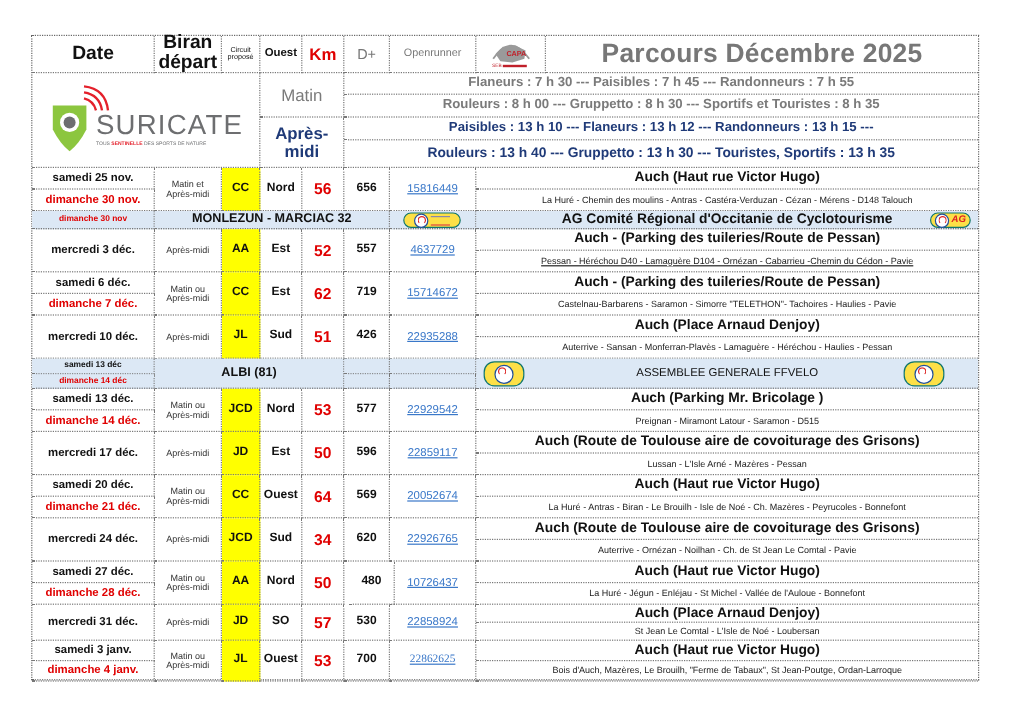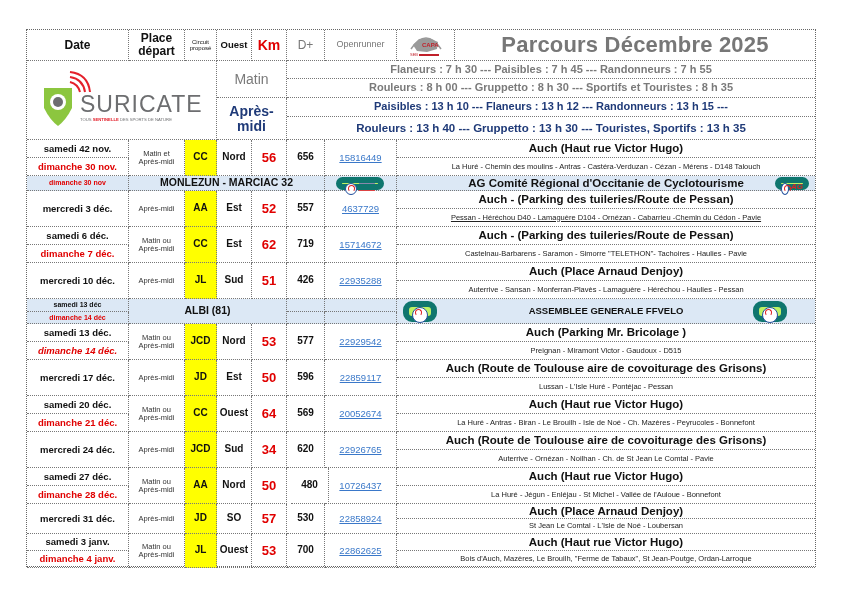--- a/index.html
+++ b/index.html
@@ -1,50 +1,50 @@
 <!DOCTYPE html>
 <html><head>
 <meta charset="utf-8">
 <style>
   html, body { margin:0; padding:0; background:#ffffff; }
   body { width:842px; height:596px; position:relative; overflow:hidden; font-family:"Liberation Sans", "DejaVu Sans", sans-serif; color:#111; }
   .page { position:absolute; left:26px; top:29px; width:790px; height:538px; border:1px dotted #666; box-sizing:border-box; }
   .c { position:absolute; box-sizing:border-box; display:flex; align-items:center; justify-content:center; text-align:center; line-height:1.05; }
   .bb { border-bottom:1px dotted #777; }
   .br { border-right:1px dotted #777; }
-  .hdr-date { font-size:12px; font-weight:bold; }
+  .hdr-date { font-size:16px; font-weight:bold; }
   .hdr-small { font-size:6px; }
   .hdr-km { color:#e00000; font-weight:bold; font-size:14px; }
   .hdr-grey { color:#777; font-size:11px; }
   .title { color:#777; font-weight:bold; font-size:22px; letter-spacing:0.2px; }
   .grey { color:#7a7a7a; }
   .navy { color:#1f3a78; font-weight:bold; }
   .date-black { font-weight:bold; font-size:9.5px; }
   .date-red { font-weight:bold; font-size:9.5px; color:#e00000; }
   .heure { font-size:7.5px; color:#333; }
   .circuit { background:#ffff00; font-weight:bold; font-size:10px; }
   .dir { font-weight:bold; font-size:10px; }
   .km { color:#e00000; font-weight:bold; font-size:13px; }
   .dplus { font-weight:bold; font-size:10px; }
   .link { color:#3a78c9; text-decoration:underline; font-size:9.5px; cursor:pointer; }
   .place { font-weight:bold; font-size:11.5px; }
   .route { font-size:7.5px; color:#222; }
   .event { background:#dce8f5; }
   .ev-date { font-size:7px; font-weight:bold; }
-  .logo-badge { position:absolute; border:6px solid #0f766e; border-radius:9px; background:#bef264; display:flex; justify-content:center; gap:2px; box-sizing:border-box; }
+  .logo-badge { position:absolute; border:1px solid #0f766e; border-radius:9px; background:#fde047; display:flex; align-items:center; justify-content:center; gap:2px; box-sizing:border-box; }
   .ff-circ { width:12px; height:12px; border-radius:50%; border:1.5px solid #1f4e9c; box-sizing:border-box; position:relative; background:#fff; }
   .ff-circ::after { content:""; position:absolute; left:2px; top:1px; width:5px; height:5px; border-radius:50%; border:1.5px solid #d22; border-bottom-color:transparent; }
 </style>
 </head>
 <body>
 
 <div class="page">
 
   <div class="c hdr-date br bb" style="left:0;top:0;width:102px;height:31px;">Date</div>
-  <div class="c hdr-date br bb" style="left:102px;top:0;width:56px;height:31px;padding:0 6px;">Place départ</div>
+  <div class="c hdr-date br bb" style="left:102px;top:0;width:56px;height:31px;padding:0 6px;">Biran départ</div>
   <div class="c hdr-small br bb" style="left:158px;top:0;width:32px;height:31px;">Circuit proposé</div>
   <div class="c hdr-date br bb" style="left:190px;top:0;width:35px;height:31px;font-size:9.5px;">Ouest</div>
   <div class="c hdr-km br bb" style="left:225px;top:0;width:35px;height:31px;">Km</div>
   <div class="c hdr-grey br bb" style="left:260px;top:0;width:38px;height:31px;font-size:12px;">D+</div>
   <div class="c hdr-grey br bb" style="left:298px;top:0;width:72px;height:31px;font-size:9px;">Openrunner</div>
   <div class="c br bb" style="left:370px;top:0;width:58px;height:31px;">
     <svg width="42" height="28" viewBox="0 0 42 28">
       <path d="M6 18 Q21 -4 36 18" fill="none" stroke="#999" stroke-width="1.5"></path>
       <path d="M8 14 L14 8 L24 7 L33 11 L32 18 L22 21 L12 20 Z" fill="#9a9a9a"></path>
       <text x="17" y="16" font-size="6" fill="#c0202a" font-weight="bold" font-family="Liberation Sans, sans-serif">CAPA</text>
@@ -68,21 +68,21 @@
   </div>
   <div class="c grey br bb" style="left:190px;top:31px;width:70px;height:37px;font-size:14px;">Matin</div>
   <div class="c navy br bb" style="left:190px;top:68px;width:70px;height:42px;font-size:14px;padding:0 10px;">Après-midi</div>
 
   <div class="c grey bb" style="left:260px;top:31px;width:528px;height:18px;font-size:11px;font-weight:bold;">Flaneurs : 7 h 30  ---  Paisibles :  7 h 45  ---  Randonneurs :  7 h 55</div>
   <div class="c grey bb" style="left:260px;top:49px;width:528px;height:19px;font-size:11px;font-weight:bold;">Rouleurs  :  8 h 00   ---  Gruppetto :  8 h 30  ---  Sportifs et Touristes  :  8 h 35</div>
   <div class="c navy bb" style="left:260px;top:68px;width:528px;height:19px;font-size:11px;">Paisibles  : 13 h 10  ---  Flaneurs  : 13 h 12  ---  Randonneurs : 13 h 15 ---</div>
   <div class="c navy bb" style="left:260px;top:87px;width:528px;height:23px;font-size:11.5px;">Rouleurs :  13 h 40  ---  Gruppetto  :  13 h 30  ---  Touristes,  Sportifs  :  13 h 35</div>
 
   <div id="rows">
-      <div class="c date-black br bb" style="left: 0px; top: 110px; width: 102px; height: 18px;">samedi 42 nov.</div>
+      <div class="c date-black br bb" style="left: 0px; top: 110px; width: 102px; height: 18px;">samedi 25 nov.</div>
       <div class="c date-red br bb" style="left: 0px; top: 128px; width: 102px; height: 18px;">dimanche 30 nov.</div>
       <div class="c heure br bb" style="left: 102px; top: 110px; width: 56px; height: 36px; padding: 0px 8px;">Matin et Après-midi</div>
       <div class="c circuit br bb" style="left: 158px; top: 110px; width: 32px; height: 36px;">CC</div>
       <div class="c dir br bb" style="left: 190px; top: 110px; width: 35px; height: 36px;">Nord</div>
       <div class="c km br bb" style="left: 225px; top: 110px; width: 35px; height: 36px;">56</div>
       <div class="c dplus br bb" style="left: 260px; top: 110px; width: 38px; height: 36px;">656</div>
       <div class="c link br bb" style="left: 298px; top: 110px; width: 72px; height: 36px;">15816449</div>
       <div class="c place bb" style="left: 370px; top: 110px; width: 418px; height: 18px;">Auch (Haut rue Victor Hugo)</div>
       <div class="c route bb" style="left: 370px; top: 128px; width: 418px; height: 18px;">La Huré - Chemin des moulins - Antras - Castéra-Verduzan - Cézan - Mérens - D148 Talouch</div>
       <div class="c event bb" style="left: 0px; top: 146px; width: 788px; height: 15px;"></div>
@@ -131,50 +131,50 @@
       <div class="c place bb" style="left: 370px; top: 233px; width: 418px; height: 18px;">Auch (Place Arnaud Denjoy)</div>
       <div class="c route bb" style="left: 370px; top: 251px; width: 418px; height: 18px;">Auterrive - Sansan - Monferran-Plavès - Lamaguère - Héréchou - Haulies - Pessan</div>
       <div class="c event bb" style="left: 0px; top: 269px; width: 788px; height: 25px;"></div>
       <div class="c event ev-date br bb" style="left: 0px; top: 269px; width: 102px; height: 12.5px;">samedi 13 déc</div>
       <div class="c event ev-date br bb" style="left: 0px; top: 281.5px; width: 102px; height: 12.5px; color: rgb(224, 0, 0);">dimanche 14 déc</div>
       <div class="c event br bb" style="left: 102px; top: 269px; width: 158px; height: 25px; font-weight: bold; font-size: 10.5px;">ALBI (81)</div>
       <div class="c event br bb" style="left: 260px; top: 269px; width: 38px; height: 12.5px;"></div>
       <div class="c event br bb" style="left: 298px; top: 269px; width: 72px; height: 12.5px;"></div>
       <div class="c event br bb" style="left: 260px; top: 281.5px; width: 38px; height: 12.5px;"></div>
       <div class="c event br bb" style="left: 298px; top: 281.5px; width: 72px; height: 12.5px;"></div>
-      <div class="c event bb" style="left: 370px; top: 269px; width: 418px; height: 25px; font-weight: bold; font-size: 9.5px;">ASSEMBLEE  GENERALE  FFVELO</div>
+      <div class="c event bb" style="left: 370px; top: 269px; width: 418px; height: 25px; font-weight: normal; font-size: 9.5px;">ASSEMBLEE  GENERALE  FFVELO</div>
       <div class="c event" style="left: 376px; top: 270px; width: 34px; height: 23px;">
         <div class="logo-badge" style="left:0;top:1px;width:34px;height:21px;">
           <div class="ff-circ" style="width:16px;height:16px;"></div>
         </div>
       </div>
       <div class="c event" style="left: 726px; top: 270px; width: 34px; height: 23px;">
         <div class="logo-badge" style="left:0;top:1px;width:34px;height:21px;">
           <div class="ff-circ" style="width:16px;height:16px;"></div>
         </div>
       </div>
       <div class="c date-black br bb" style="left: 0px; top: 294px; width: 102px; height: 18px;">samedi 13 déc.</div>
-      <div class="c date-red br bb" style="left: 0px; top: 312px; width: 102px; height: 18px; font-style: italic;">dimanche 14 déc.</div>
+      <div class="c date-red br bb" style="left: 0px; top: 312px; width: 102px; height: 18px;">dimanche 14 déc.</div>
       <div class="c heure br bb" style="left: 102px; top: 294px; width: 56px; height: 36px; padding: 0px 8px;">Matin ou Après-midi</div>
       <div class="c circuit br bb" style="left: 158px; top: 294px; width: 32px; height: 36px;">JCD</div>
       <div class="c dir br bb" style="left: 190px; top: 294px; width: 35px; height: 36px;">Nord</div>
       <div class="c km br bb" style="left: 225px; top: 294px; width: 35px; height: 36px;">53</div>
       <div class="c dplus br bb" style="left: 260px; top: 294px; width: 38px; height: 36px;">577</div>
       <div class="c link br bb" style="left: 298px; top: 294px; width: 72px; height: 36px;">22929542</div>
       <div class="c place bb" style="left: 370px; top: 294px; width: 418px; height: 18px; text-align: center;">Auch (Parking Mr. Bricolage )</div>
-      <div class="c route bb" style="left: 370px; top: 312px; width: 418px; height: 18px;">Preignan - Miramont Victor - Gaudoux - D515</div>
+      <div class="c route bb" style="left: 370px; top: 312px; width: 418px; height: 18px;">Preignan - Miramont Latour - Saramon - D515</div>
       <div class="c date-black br bb" style="left: 0px; top: 330px; width: 102px; height: 36px;">mercredi 17 déc.</div>
       <div class="c heure br bb" style="left: 102px; top: 330px; width: 56px; height: 36px; padding: 0px 8px;">Après-midi</div>
       <div class="c circuit br bb" style="left: 158px; top: 330px; width: 32px; height: 36px;">JD</div>
       <div class="c dir br bb" style="left: 190px; top: 330px; width: 35px; height: 36px;">Est</div>
       <div class="c km br bb" style="left: 225px; top: 330px; width: 35px; height: 36px;">50</div>
       <div class="c dplus br bb" style="left: 260px; top: 330px; width: 38px; height: 36px;">596</div>
       <div class="c link br bb" style="left: 298px; top: 330px; width: 72px; height: 36px;">22859117</div>
       <div class="c place bb" style="left: 370px; top: 330px; width: 418px; height: 18px;">Auch (Route de Toulouse aire de covoiturage des Grisons)</div>
-      <div class="c route bb" style="left: 370px; top: 348px; width: 418px; height: 18px;">Lussan - L'Isle Huré - Pontéjac - Pessan</div>
+      <div class="c route bb" style="left: 370px; top: 348px; width: 418px; height: 18px;">Lussan - L'Isle Arné - Mazères - Pessan</div>
       <div class="c date-black br bb" style="left: 0px; top: 366px; width: 102px; height: 18px;">samedi 20 déc.</div>
       <div class="c date-red br bb" style="left: 0px; top: 384px; width: 102px; height: 18px;">dimanche 21 déc.</div>
       <div class="c heure br bb" style="left: 102px; top: 366px; width: 56px; height: 36px; padding: 0px 8px;">Matin ou Après-midi</div>
       <div class="c circuit br bb" style="left: 158px; top: 366px; width: 32px; height: 36px;">CC</div>
       <div class="c dir br bb" style="left: 190px; top: 366px; width: 35px; height: 36px;">Ouest</div>
       <div class="c km br bb" style="left: 225px; top: 366px; width: 35px; height: 36px;">64</div>
       <div class="c dplus br bb" style="left: 260px; top: 366px; width: 38px; height: 36px;">569</div>
       <div class="c link br bb" style="left: 298px; top: 366px; width: 72px; height: 36px;">20052674</div>
       <div class="c place bb" style="left: 370px; top: 366px; width: 418px; height: 18px;">Auch (Haut rue Victor Hugo)</div>
       <div class="c route bb" style="left: 370px; top: 384px; width: 418px; height: 18px;">La Huré - Antras - Biran - Le Brouilh - Isle de Noé - Ch. Mazères - Peyrucoles - Bonnefont</div>
@@ -206,17 +206,17 @@
       <div class="c link br bb" style="left: 298px; top: 474px; width: 72px; height: 30px;">22858924</div>
       <div class="c place bb" style="left: 370px; top: 474px; width: 418px; height: 15px;">Auch (Place Arnaud Denjoy)</div>
       <div class="c route bb" style="left: 370px; top: 489px; width: 418px; height: 15px;">St Jean Le Comtal - L'Isle de Noé - Loubersan</div>
       <div class="c date-black br bb" style="left: 0px; top: 504px; width: 102px; height: 17px; text-align: right;">samedi 3 janv.</div>
       <div class="c date-red br bb" style="left: 0px; top: 521px; width: 102px; height: 17px;">dimanche 4 janv.</div>
       <div class="c heure br bb" style="left: 102px; top: 504px; width: 56px; height: 34px; padding: 0px 8px;">Matin ou Après-midi</div>
       <div class="c circuit br bb" style="left: 158px; top: 504px; width: 32px; height: 34px;">JL</div>
       <div class="c dir br bb" style="left: 190px; top: 504px; width: 35px; height: 34px;">Ouest</div>
       <div class="c km br bb" style="left: 225px; top: 504px; width: 35px; height: 34px;">53</div>
       <div class="c dplus br bb" style="left: 260px; top: 504px; width: 38px; height: 34px;">700</div>
-      <div class="c link br bb" style="left: 298px; top: 504px; width: 72px; height: 34px;">22862625</div>
+      <div class="c link br bb" style="left: 298px; top: 504px; width: 72px; height: 34px; font-family: Liberation Serif, serif;">22862625</div>
       <div class="c place bb" style="left: 370px; top: 504px; width: 418px; height: 17px;">Auch (Haut rue Victor Hugo)</div>
       <div class="c route bb" style="left: 370px; top: 521px; width: 418px; height: 17px;">Bois d'Auch, Mazères, Le Brouilh, "Ferme de Tabaux", St Jean-Poutge, Ordan-Larroque</div>
     </div>
 </div>
 
 </body></html>

